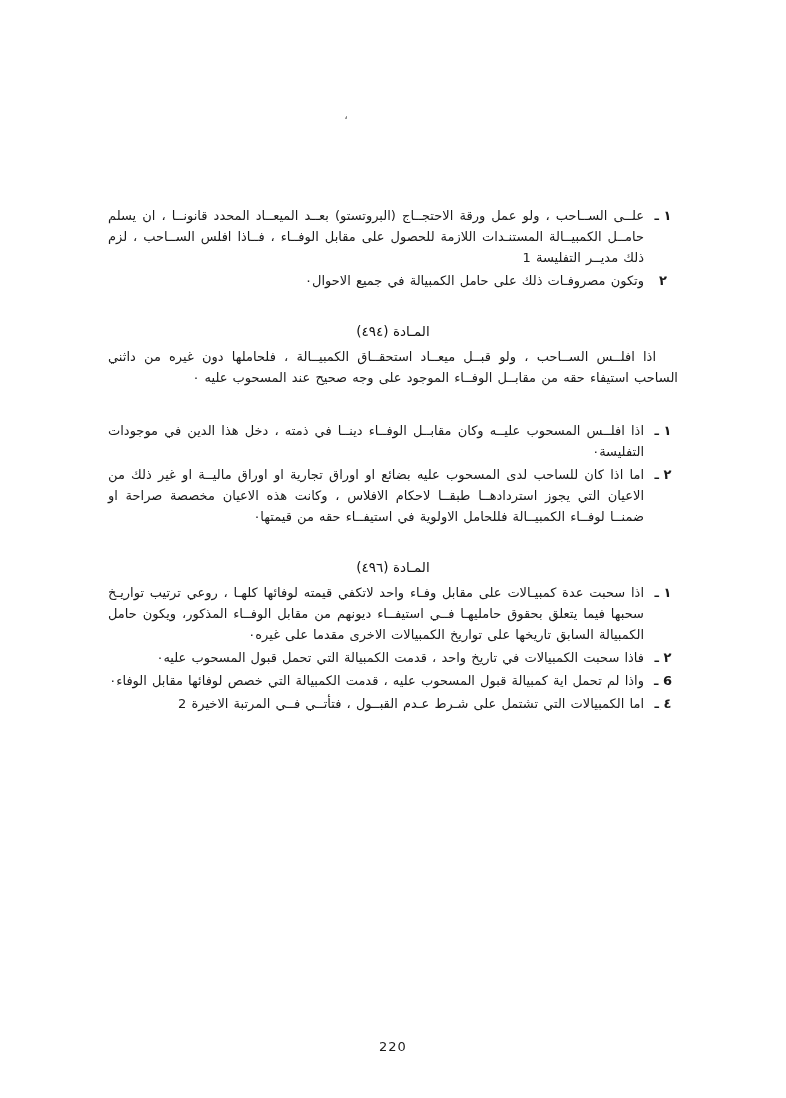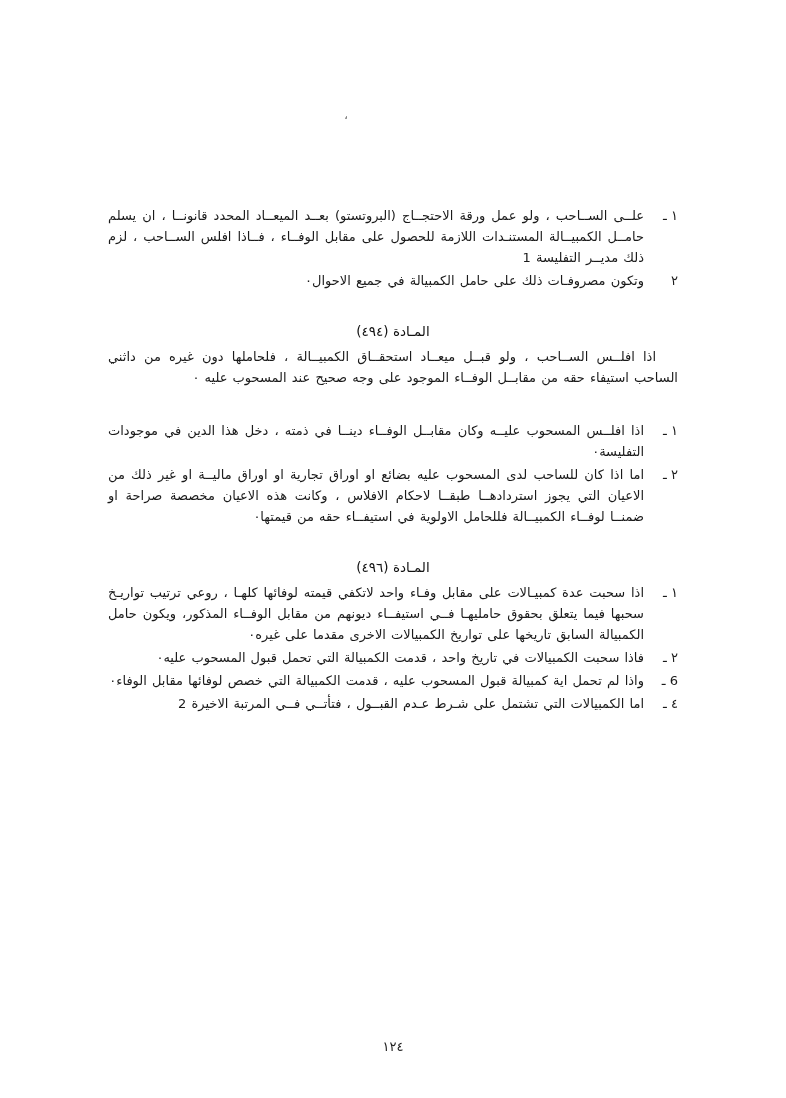--- a/index.html
+++ b/index.html
@@ -45,24 +45,25 @@
     display: flex;
     flex-direction: row;
     align-items: flex-start;
     margin-bottom: 2px;
   }
   .para-num {
     flex: 0 0 auto;
     width: 34px;
     font-size: 13px;
     line-height: 21px;
-    text-align: right;
+    text-align: center;
     padding-left: 4px;
     box-sizing: border-box;
     white-space: nowrap;
+    font-weight: bold;
   }
   .para-body {
     flex: 1 1 auto;
     font-size: 13px;
     line-height: 21px;
     text-align: justify;
     text-align-last: right;
     letter-spacing: 0.2px;
     word-spacing: 1px;
   }
@@ -151,15 +152,15 @@
         <div class="para-body">واذا لم تحمل اية كمبيالة قبول المسحوب عليه ، قدمت الكمبيالة التي خصص لوفائها مقابل الوفاء٠</div>
       </div>
       <div class="para">
         <div class="para-num">٤ ـ</div>
         <div class="para-body">اما الكمبيالات التي تشتمل على شـرط عـدم القبــول ، فتأتــي فــي المرتبة الاخيرة 2</div>
       </div>
     </div>
 
   </div>
 
-  <div class="page-number">١٢٤</div>
+  <div class="page-number">220</div>
 
 </div>
 
 </body></html>

